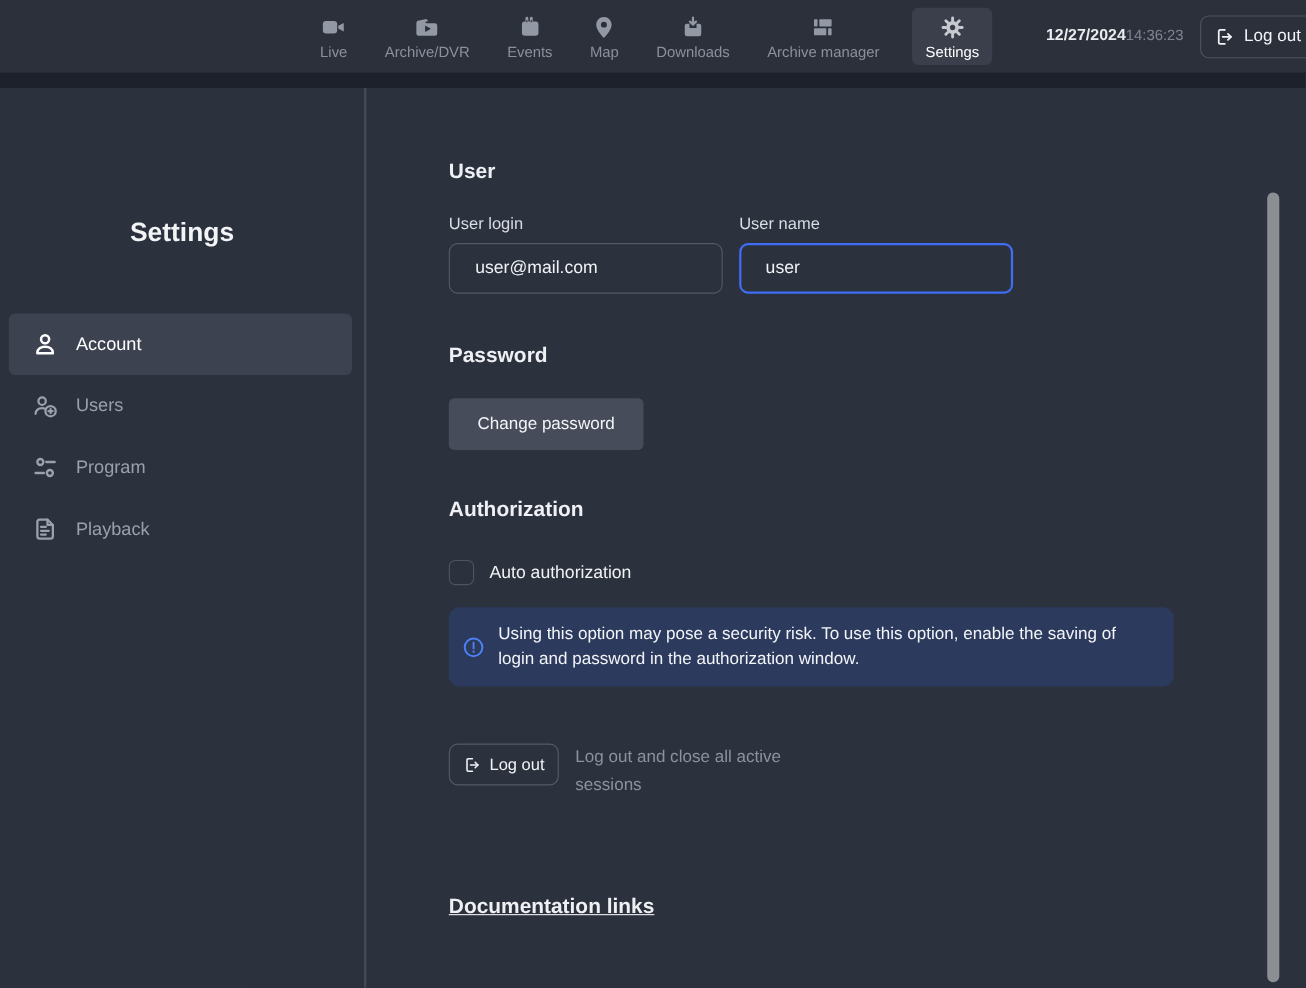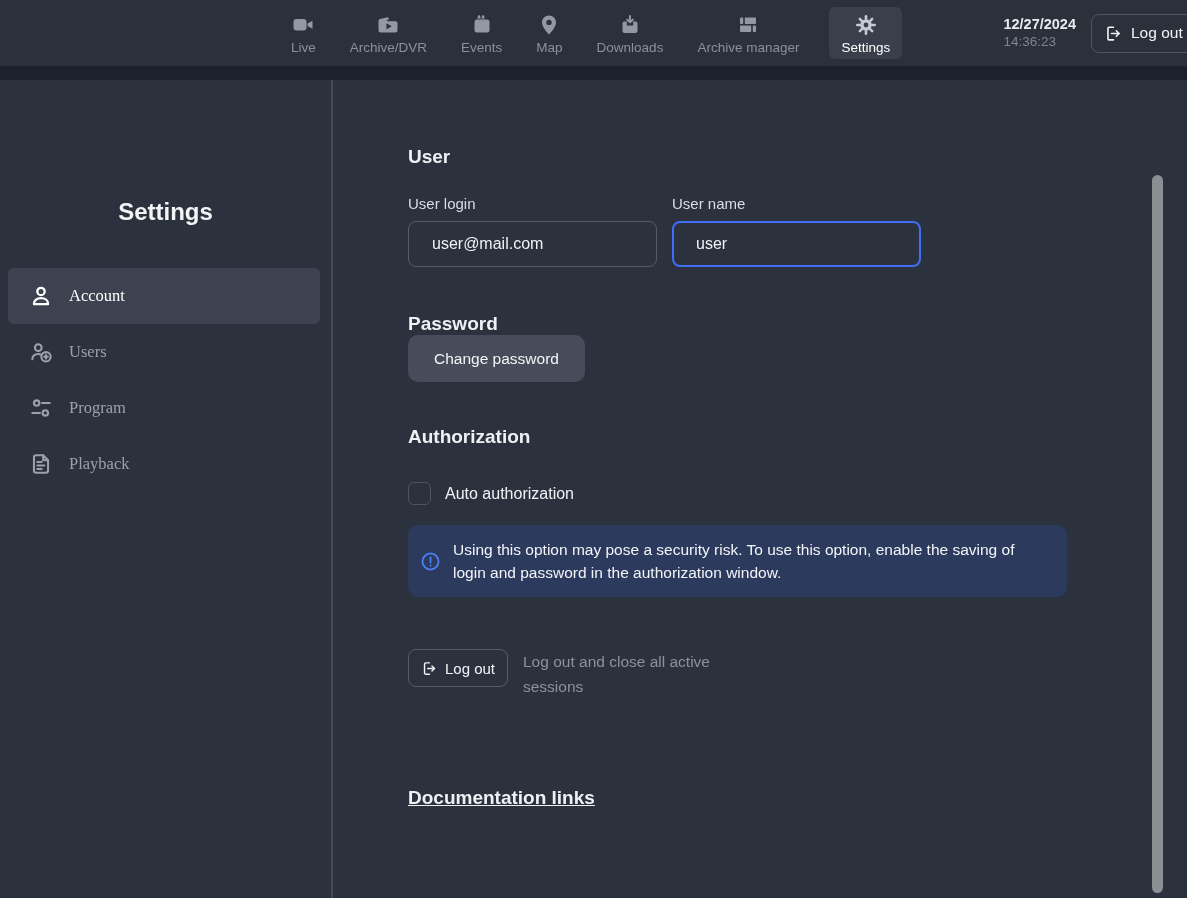--- a/index.html
+++ b/index.html
@@ -23,21 +23,21 @@
     color:#9298a4; cursor:pointer; padding:5px 4px 4px;
     border-radius:6px;
   }
   .nav-item .nav-label { font-size:13.5px; color:#8b909c; white-space:nowrap; }
   .nav-item.active { background:#3a3f4b; padding:5px 12px 4px; }
   .nav-item.active .nav-label { color:#ffffff; }
   .nav-item.active svg { color:#c7cad1; }
   .nav-icon { height:26px; display:flex; align-items:center; }
 
   .top-right { margin-left:auto; display:flex; align-items:center; }
-  .datetime { display:flex; flex-direction:column; line-height:1.2; }
+  .datetime { display:flex; flex-direction:row; line-height:1.2; }
   .date { font-size:14.5px; color:#e9ebef; font-weight:600; }
   .time { font-size:13.5px; color:#7e8492; }
   .top-logout {
     margin-left:15px; margin-right:-16px; flex-shrink:0;
     height:39px; width:112px;
     background:transparent; border:1px solid #4d5360; border-radius:8px;
     color:#f2f4f7; font-size:15.5px; font-family:inherit;
     display:flex; align-items:center; justify-content:flex-start; gap:8px;
     padding:0 12px; cursor:pointer;
   }
@@ -46,21 +46,21 @@
   .shell { display:flex; height:818px; }
   .sidebar { width:331px; flex-shrink:0; }
   .v-divider { width:2px; background:#454a59; flex-shrink:0; }
   .content { flex:1; padding-left:36px; position:relative; }
 
   
   .sidebar-title {
     margin-top:118px; text-align:center;
     font-size:24px; font-weight:700; color:#f3f4f6;
   }
-  .menu { margin-top:42px; display:flex; flex-direction:column;font-family:Liberation Serif, serif; }
+  .menu { margin-top:59px; display:flex; flex-direction:column; }
   .menu-item {
     height:56px; margin:0 11px 0 8px; border-radius:6px;
     display:flex; align-items:center; gap:15px; padding:0 12px 0 20px;
     color:#9ba0ac; font-size:16.5px; cursor:pointer;
   }
   .menu-item.active { background:#3d4251; color:#ffffff; }
   .menu-item svg { flex-shrink:0; }
 
   
   .tabbar {
@@ -91,22 +91,22 @@
   .field-label { font-size:15px; color:#d9dde4; margin-bottom:9px; }
   .text-input {
     width:249px; height:46px; border-radius:8px;
     background:transparent; border:1px solid #545a68;
     color:#f0f2f5; font-size:16px; font-family:inherit;
     padding:0 23px; outline:none;
   }
   .text-input.focused { border:2px solid #3f6ef5; padding:0 22px; }
 
   .btn-change {
-    width:177px; height:47px;
-    background:#474c5a; border:none; border-radius:10px;
+    margin-top:27px; width:177px; height:47px;
+    background:#474c5a; border:none; border-radius:5px;
     color:#f2f4f7; font-size:15.5px; font-family:inherit; cursor:pointer;
   }
 
   .check-row { margin-top:34px; display:flex; align-items:center; gap:14px; }
   .checkbox {
     width:23px; height:23px; border-radius:6px;
     border:1.5px solid #4e5462; background:transparent; cursor:pointer;
   }
   .check-label { font-size:16px; color:#f0f2f5; }
 

